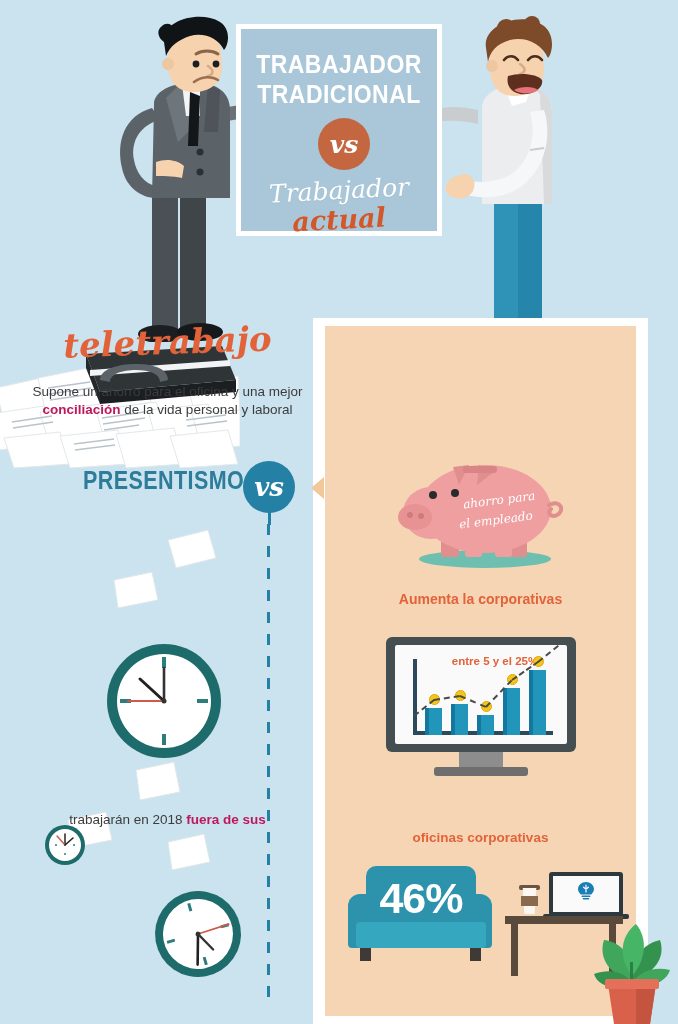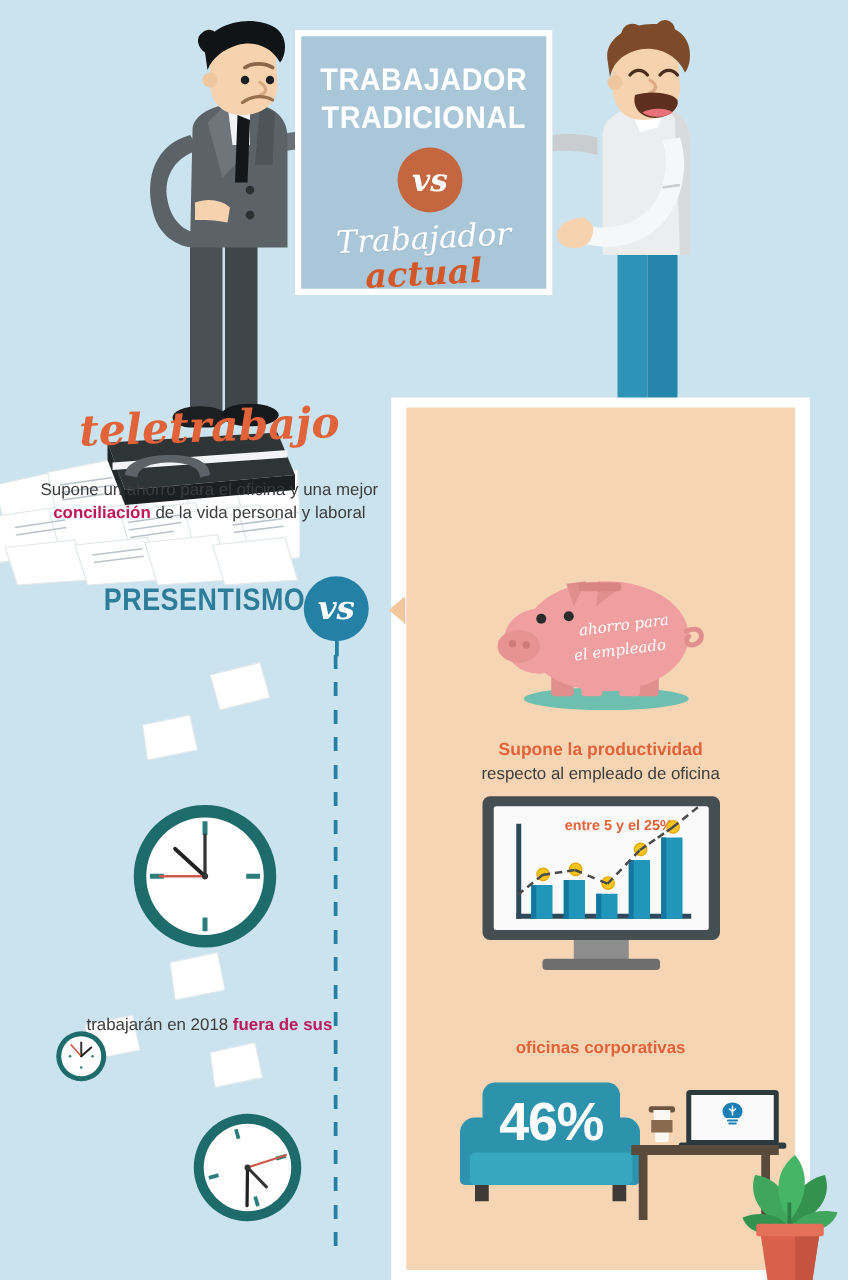--- a/index.html
+++ b/index.html
@@ -106,21 +106,21 @@
     color:#e2633a;font-weight:bold;font-size:11.5px;white-space:nowrap;
   }
   .axisV{position:absolute;left:18px;top:14px;width:4px;height:76px;background:#2d4a5c;}
   .axisH{position:absolute;left:18px;top:86px;width:140px;height:4px;background:#2d4a5c;}
   .bar{position:absolute;bottom:9px;width:17px;background:#2196ba;}
   .bar i{position:absolute;left:0;top:0;width:4px;height:100%;background:#1477a0;display:block;}
   .dot{position:absolute;width:9px;height:9px;border-radius:50%;background:#f5c518;border:1px solid #e0a800;}
   .trend{position:absolute;height:0;border-top:2px dashed #4a4a4a;transform-origin:left center;}
 
   
-  #sofa{left:368px;top:866px;width:144px;height:98px;}
+  #sofa{left:348px;top:866px;width:144px;height:98px;}
   #sofaBack{position:absolute;left:18px;top:0;width:110px;height:62px;background:#2d93ad;border-radius:10px 10px 0 0;}
   #sofaSeat{position:absolute;left:8px;top:56px;width:130px;height:26px;background:#35a7bf;border-radius:4px;}
   #armL{position:absolute;left:0;top:28px;width:26px;height:54px;background:#2d93ad;border-radius:12px 6px 4px 4px;}
   #armR{position:absolute;left:118px;top:28px;width:26px;height:54px;background:#2d93ad;border-radius:6px 12px 4px 4px;}
   .leg{position:absolute;top:82px;width:11px;height:13px;background:#3f3a35;}
   #pct{
     position:absolute;left:18px;top:4px;width:110px;text-align:center;color:#fff;
     font-size:43px;font-weight:bold;letter-spacing:-1px;line-height:56px;
   }
 
@@ -381,22 +381,21 @@
 
       <circle cx="120" cy="40" r="4" fill="#2b2b2b"></circle>
       <circle cx="142" cy="38" r="4" fill="#2b2b2b"></circle>
 
       <path d="M236 50 C248 44 252 56 244 60 C238 63 234 58 238 54" stroke="#e08e8e" stroke-width="4" fill="none" stroke-linecap="round"></path>
     </svg>
     <div class="piggyScript" style="left:150px;top:38px;">ahorro para</div>
     <div class="piggyScript" style="left:146px;top:58px;">el empleado</div>
   </div>
 
-  <div class="orangeHead" style="left:313px;top:591px;">Supone la productividad</div>
-  <div class="ptext" style="left:313px;top:610px;">respecto al empleado de oficina</div>
+  <div class="orangeHead" style="left:313px;top:591px;">Aumenta la corporativas</div>
 
   <div class="abs" id="monitor">
     <div id="mOuter"></div>
     <div id="mScreen">
       <div id="chartTitle">entre 5 y el 25%</div>
       <div class="axisV"></div>
       <div class="axisH"></div>
       <div id="bars">
           <div class="bar" style="left: 30px; height: 27px; background: rgb(33, 150, 186);">
             <i></i>

